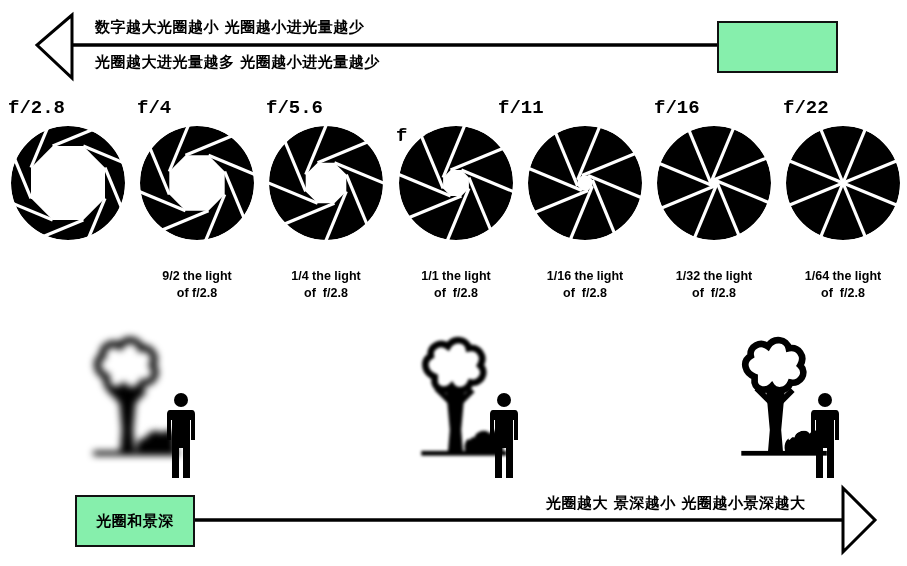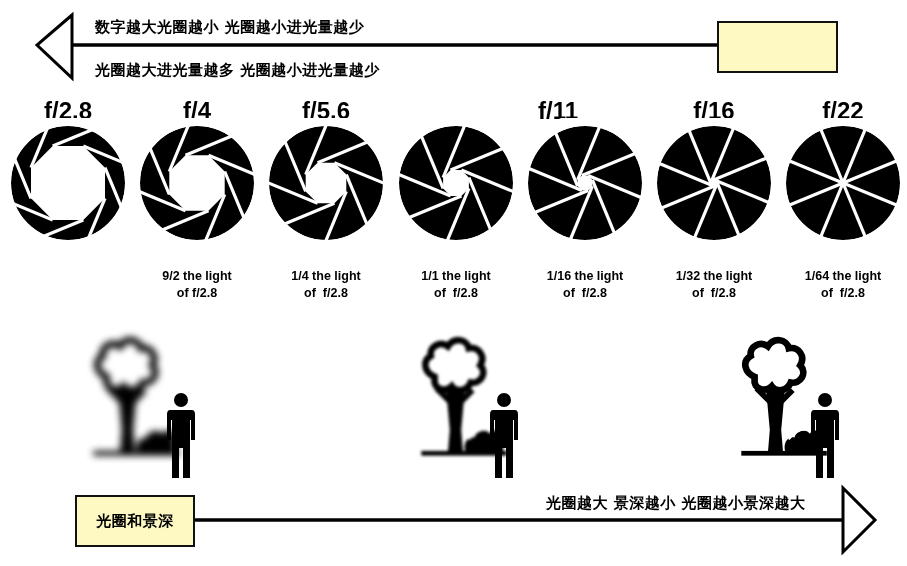--- a/index.html
+++ b/index.html
@@ -1,45 +1,45 @@
 <!DOCTYPE html>
 <html><head>
 <meta charset="utf-8">
 <style>
   html, body { margin: 0; padding: 0; background: #ffffff; }
   body { width: 907px; height: 566px; position: relative; overflow: hidden;
          font-family: "DejaVu Sans", "Liberation Sans", sans-serif; color: #000; }
   .abs { position: absolute; }
   .cn { font-weight: bold; font-size: 15px; letter-spacing: 0.5px; white-space: nowrap; }
-  .fstop { font-family: Liberation Sans, sans-serif; font-weight: bold;
-           font-size: 24px; width: 120px; text-align: center; }
+  .fstop { font-family: Liberation Mono, monospace; font-weight: bold;
+           font-size: 19px; width: 120px; }
   .caption { font-family: "Liberation Sans", "DejaVu Sans", sans-serif; font-weight: bold;
              font-size: 12.5px; line-height: 17px; width: 130px; text-align: center; white-space: pre; }
   svg { position: absolute; left: 0; top: 0; }
-  .box { border: 2px solid #111; background: #fef9c3; box-sizing: border-box; }
+  .box { border: 2px solid #111; background: #86efac; box-sizing: border-box; }
   .blur1 { filter: blur(4px); }
   .blur2 { filter: blur(1.6px); }
 </style>
 </head>
 <body>
 
 <svg width="907" height="566">
   <line x1="72" y1="45" x2="718" y2="45" stroke="#000" stroke-width="3.5"></line>
   <polygon points="72,15 37,45 72,78" fill="#fff" stroke="#000" stroke-width="3" stroke-linejoin="miter"></polygon>
 
   <line x1="194" y1="520" x2="843" y2="520" stroke="#000" stroke-width="3.5"></line>
   <polygon points="843,488 875,520 843,552" fill="#fff" stroke="#000" stroke-width="3" stroke-linejoin="miter"></polygon>
 </svg>
 
 <div class="abs box" style="left:717px;top:21px;width:121px;height:52px;">
   <span></span>
 </div>
 
 <div class="abs cn" style="left:95px;top:18px;">数字越大光圈越小 光圈越小进光量越少</div>
-<div class="abs cn" style="left:95px;top:53px;margin-top:8px;">光圈越大进光量越多 光圈越小进光量越少</div>
+<div class="abs cn" style="left:95px;top:53px;">光圈越大进光量越多 光圈越小进光量越少</div>
 
 <div id="aperture-row">
     <div class="abs fstop" style="left: 8px; top: 97px;">f/2.8</div>
     <svg width="130" height="130" style="left: 3px; top: 118px;">
       <circle cx="65" cy="65" r="57" fill="#000"></circle>
       <polygon points="102.0,80.3 80.3,102.0 49.7,102.0 28.0,80.3 28.0,49.7 49.7,28.0 80.3,28.0 102.0,49.7" fill="#fff"></polygon>
       <line x1="102.0" y1="80.3" x2="76.3" y2="142.2" stroke="#fff" stroke-width="3.2"></line>
       <line x1="80.3" y1="102.0" x2="18.4" y2="127.6" stroke="#fff" stroke-width="3.2"></line>
       <line x1="49.7" y1="102.0" x2="-12.2" y2="76.3" stroke="#fff" stroke-width="3.2"></line>
       <line x1="28.0" y1="80.3" x2="2.4" y2="18.4" stroke="#fff" stroke-width="3.2"></line>

